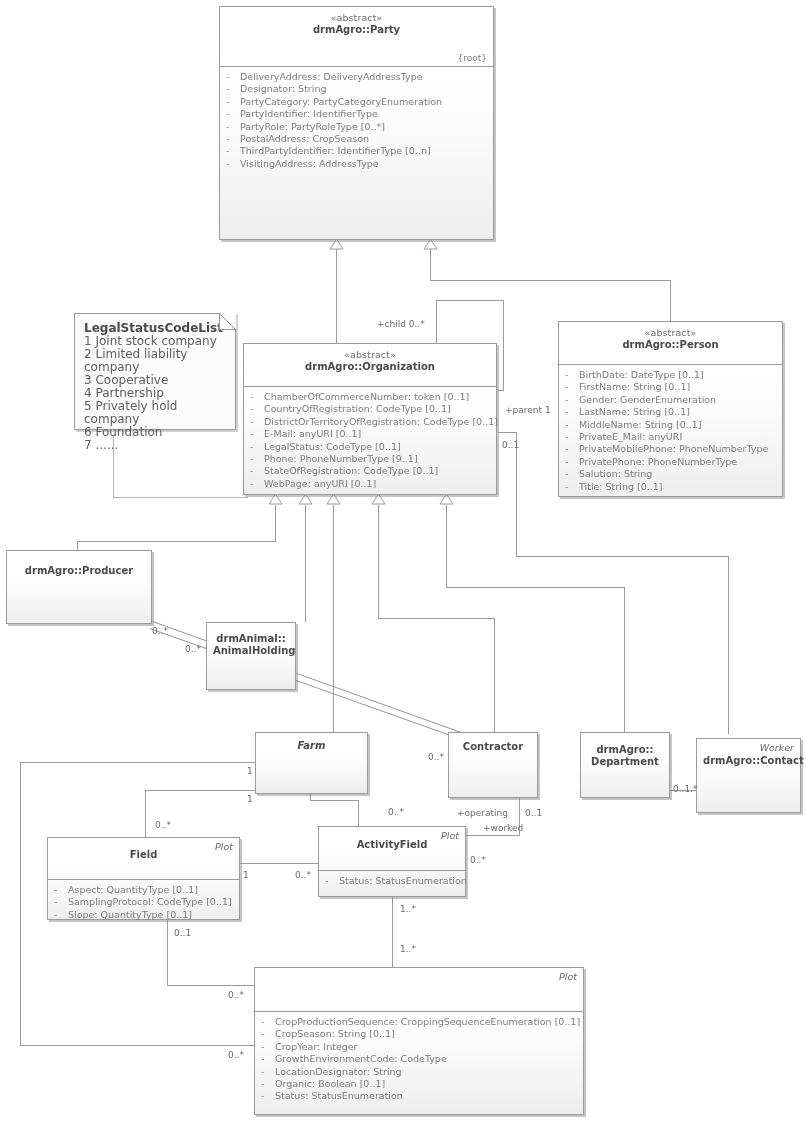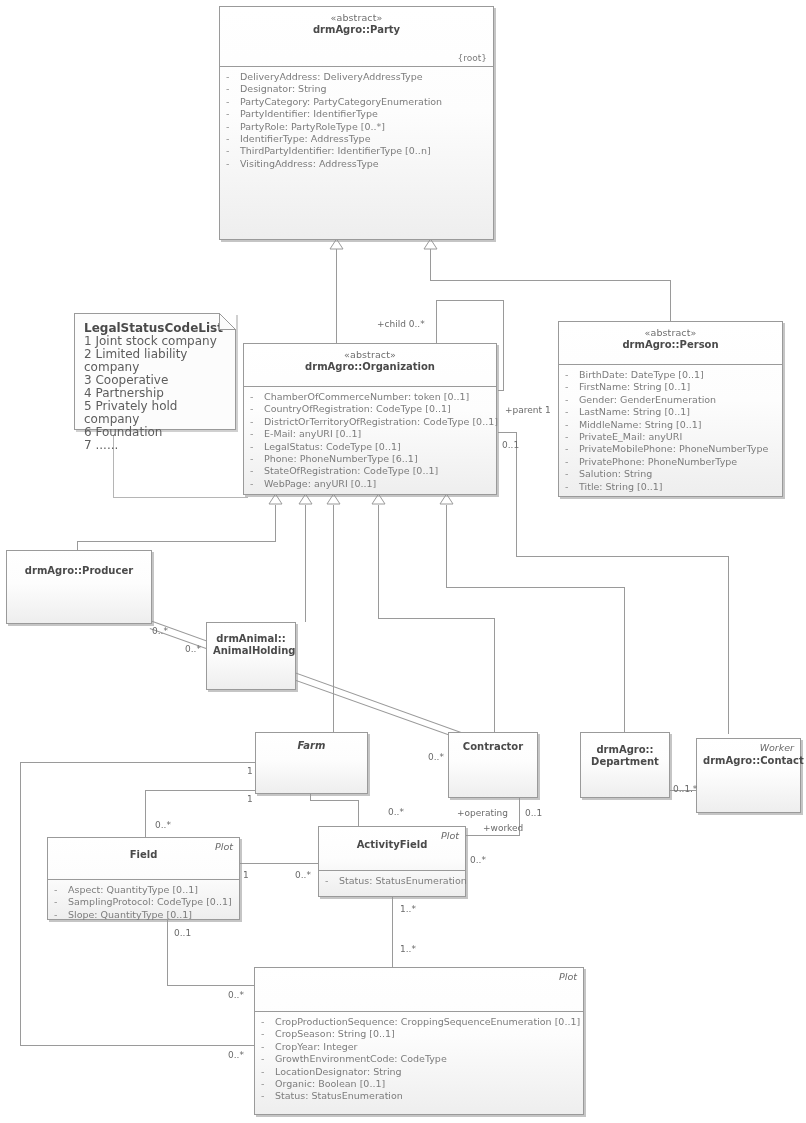--- a/index.html
+++ b/index.html
@@ -249,38 +249,38 @@
       <span class="stereo">«abstract»</span>
       <span class="cname">drmAgro::Party</span>
       <span class="tagroot">{root}</span>
     </div>
     <div class="sep attrs">
       <div class="attr"><span class="vis">-</span><span>DeliveryAddress: DeliveryAddressType</span></div>
       <div class="attr"><span class="vis">-</span><span>Designator: String</span></div>
       <div class="attr"><span class="vis">-</span><span>PartyCategory: PartyCategoryEnumeration</span></div>
       <div class="attr"><span class="vis">-</span><span>PartyIdentifier: IdentifierType</span></div>
       <div class="attr"><span class="vis">-</span><span>PartyRole: PartyRoleType [0..*]</span></div>
-      <div class="attr"><span class="vis">-</span><span>IdentifierType: AddressType</span></div>
+      <div class="attr"><span class="vis">-</span><span>PostalAddress: CropSeason</span></div>
       <div class="attr"><span class="vis">-</span><span>ThirdPartyIdentifier: IdentifierType [0..n]</span></div>
       <div class="attr"><span class="vis">-</span><span>VisitingAddress: AddressType</span></div>
     </div>
   </div>
 
   <div class="uml" style="left:243px;top:343px;width:254px;height:152px;">
     <div class="hdr" style="height:33px;">
       <span class="stereo">«abstract»</span>
       <span class="cname">drmAgro::Organization</span>
     </div>
     <div class="sep attrs">
       <div class="attr"><span class="vis">-</span><span>ChamberOfCommerceNumber: token [0..1]</span></div>
       <div class="attr"><span class="vis">-</span><span>CountryOfRegistration: CodeType [0..1]</span></div>
       <div class="attr"><span class="vis">-</span><span>DistrictOrTerritoryOfRegistration: CodeType [0..1]</span></div>
       <div class="attr"><span class="vis">-</span><span>E-Mail: anyURI [0..1]</span></div>
       <div class="attr"><span class="vis">-</span><span>LegalStatus: CodeType [0..1]</span></div>
-      <div class="attr"><span class="vis">-</span><span>Phone: PhoneNumberType [6..1]</span></div>
+      <div class="attr"><span class="vis">-</span><span>Phone: PhoneNumberType [9..1]</span></div>
       <div class="attr"><span class="vis">-</span><span>StateOfRegistration: CodeType [0..1]</span></div>
       <div class="attr"><span class="vis">-</span><span>WebPage: anyURI [0..1]</span></div>
     </div>
   </div>
 
   <div class="uml" style="left:558px;top:321px;width:225px;height:176px;">
     <div class="hdr" style="height:33px;">
       <span class="stereo">«abstract»</span>
       <span class="cname">drmAgro::Person</span>
     </div>

